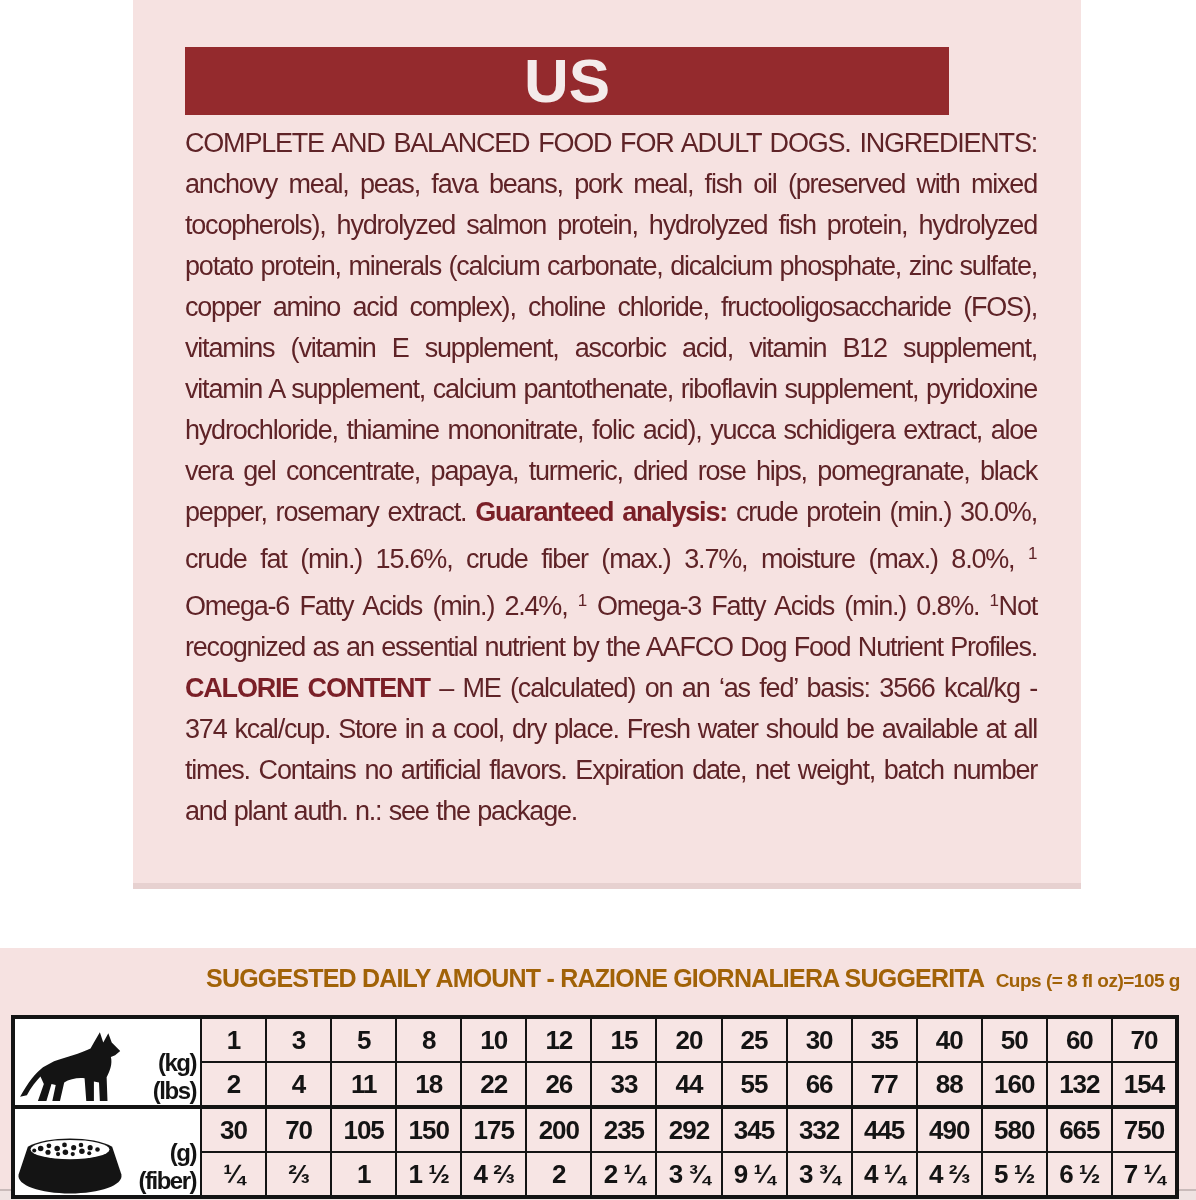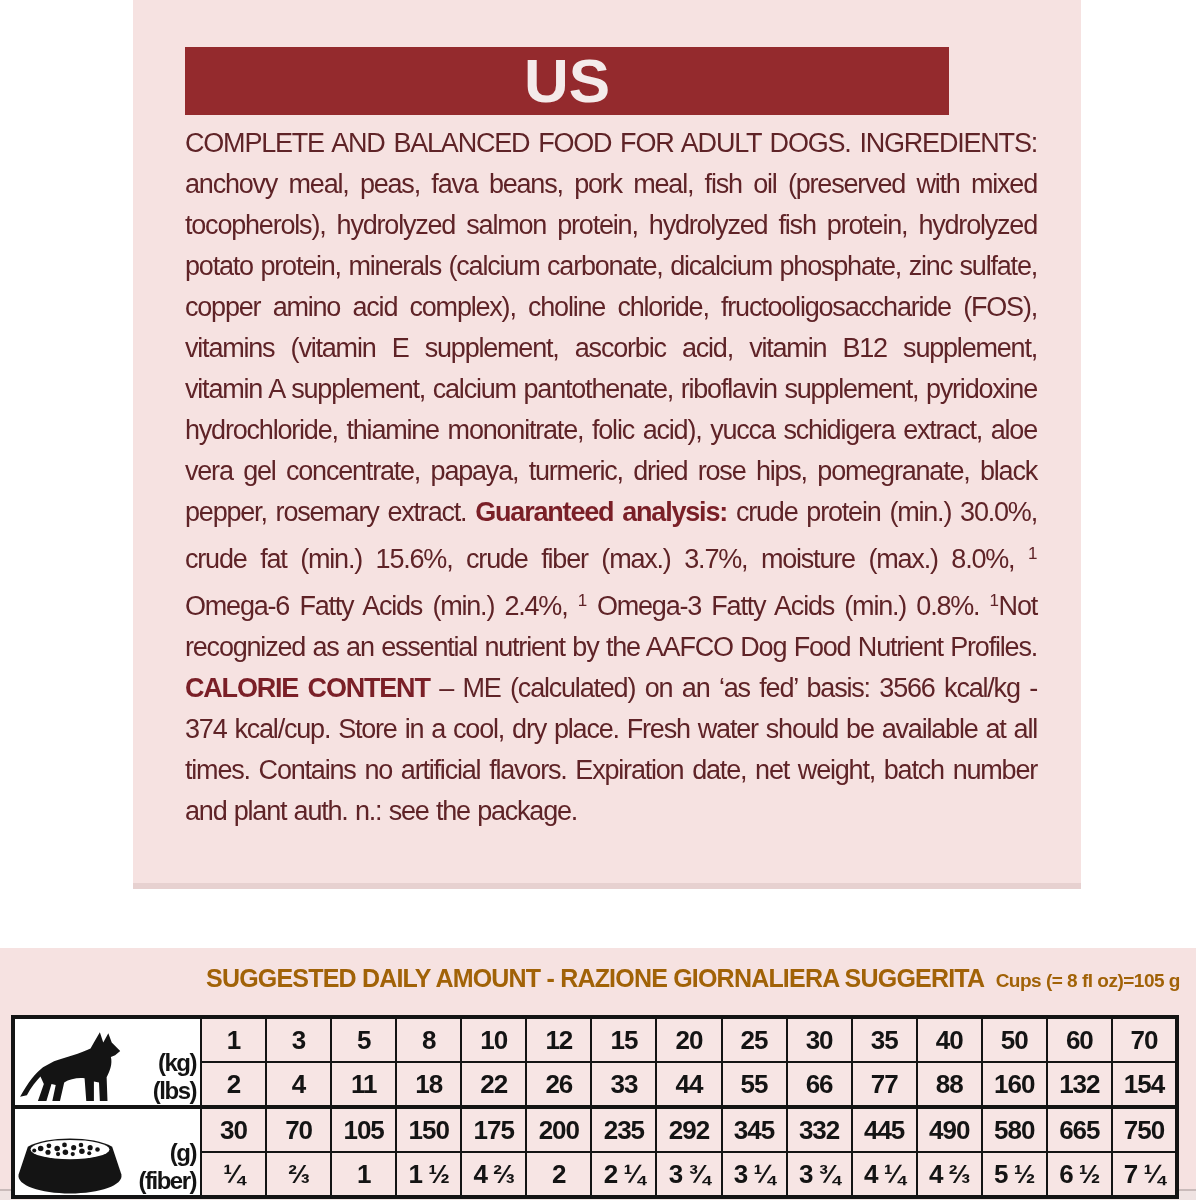--- a/index.html
+++ b/index.html
@@ -177,21 +177,21 @@
         </tr>
         <tr>
           <td>¼</td>
           <td>⅔</td>
           <td>1</td>
           <td>1 ½</td>
           <td>4 ⅔</td>
           <td>2</td>
           <td>2 ¼</td>
           <td>3 ¾</td>
-          <td>3 ¼</td>
+          <td>9 ¼</td>
           <td>3 ¾</td>
           <td>4 ¼</td>
           <td>4 ⅔</td>
           <td>5 ½</td>
           <td>6 ½</td>
           <td>7 ¼</td>
         </tr>
       </tbody>
   </table>
 </section>

